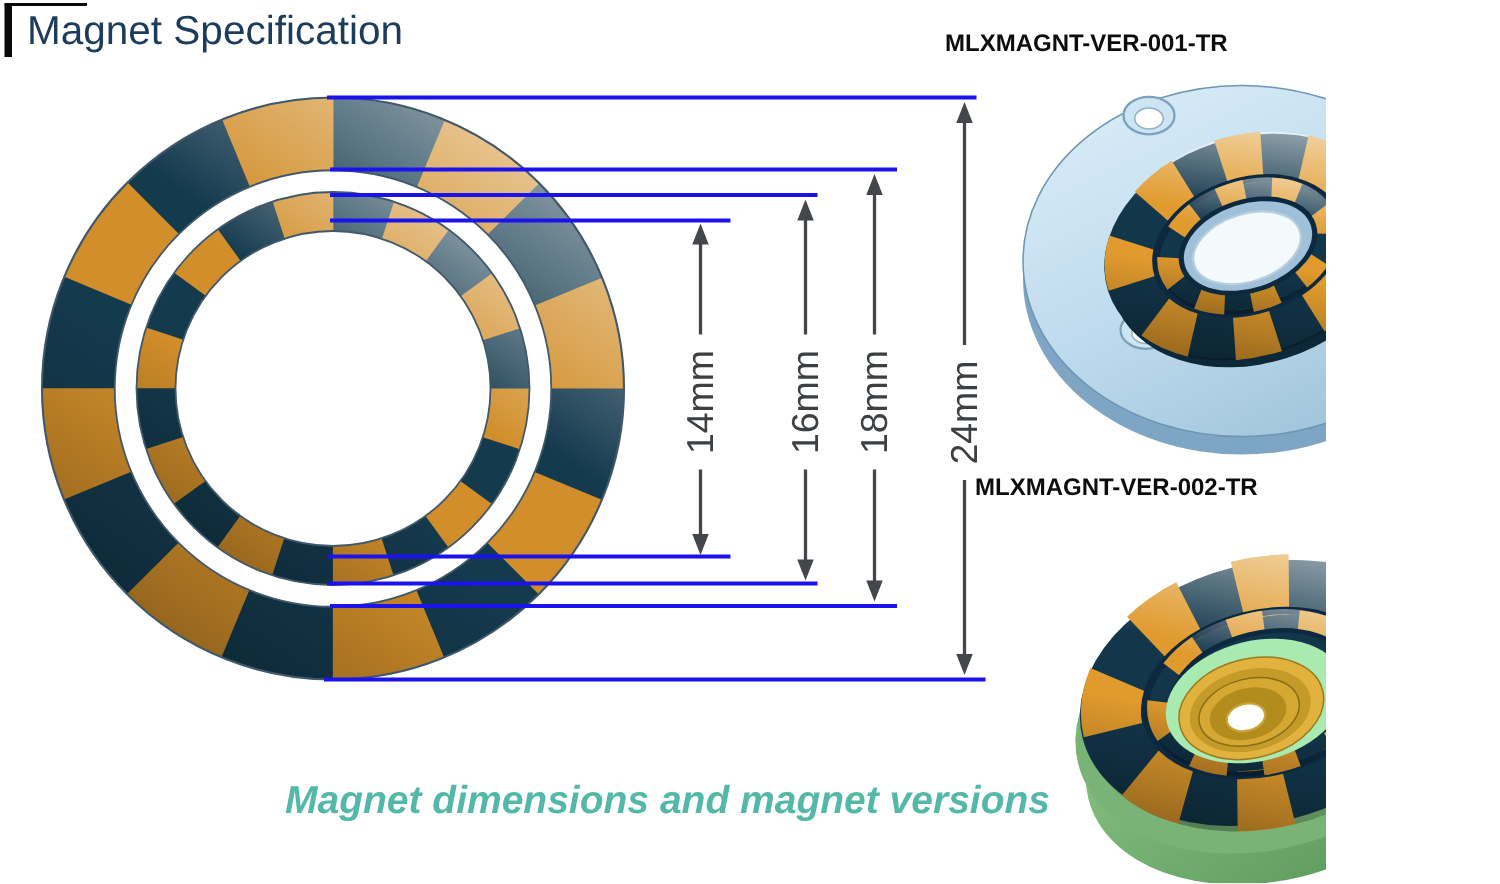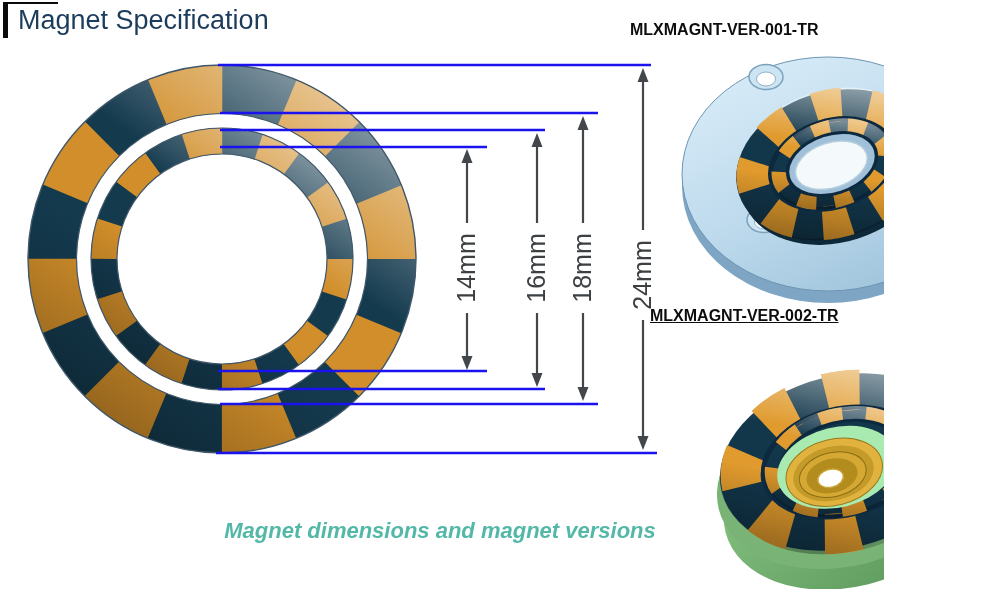--- a/index.html
+++ b/index.html
@@ -12,24 +12,24 @@
   .title-tick{position:absolute;left:3px;top:2px;width:55px;height:2px;background:#0a0a0a;}
   .page-title{
     position:absolute;left:18px;top:5px;font-size:27px;letter-spacing:0px;
     color:#1c3c5c;white-space:nowrap;
   }
   .ver-heading{
     position:absolute;width:340px;text-align:left;font-size:16px;font-weight:bold;
     color:#0d0d0d;white-space:nowrap;
   }
   .ver-heading.v1{left:630px;top:21px;}
-  .ver-heading.v2{left:650px;top:307px;text-decoration:underline;}
+  .ver-heading.v2{left:650px;top:317px;}
   .caption{
     position:absolute;left:190px;top:518px;width:500px;text-align:center;
-    font-style:italic;font-weight:600;font-size:22px;color:#54b8a8;white-space:nowrap;
+    font-style:italic;font-weight:600;font-size:26px;color:#54b8a8;white-space:nowrap;
   }
   svg{position:absolute;left:0;top:0;}
   svg text{font-family:"Liberation Sans",sans-serif;}
   .dim-label{font-size:25px;fill:#3c4043;}
 </style>
 </head>
 <body>
 
 <div class="canvas">
 

